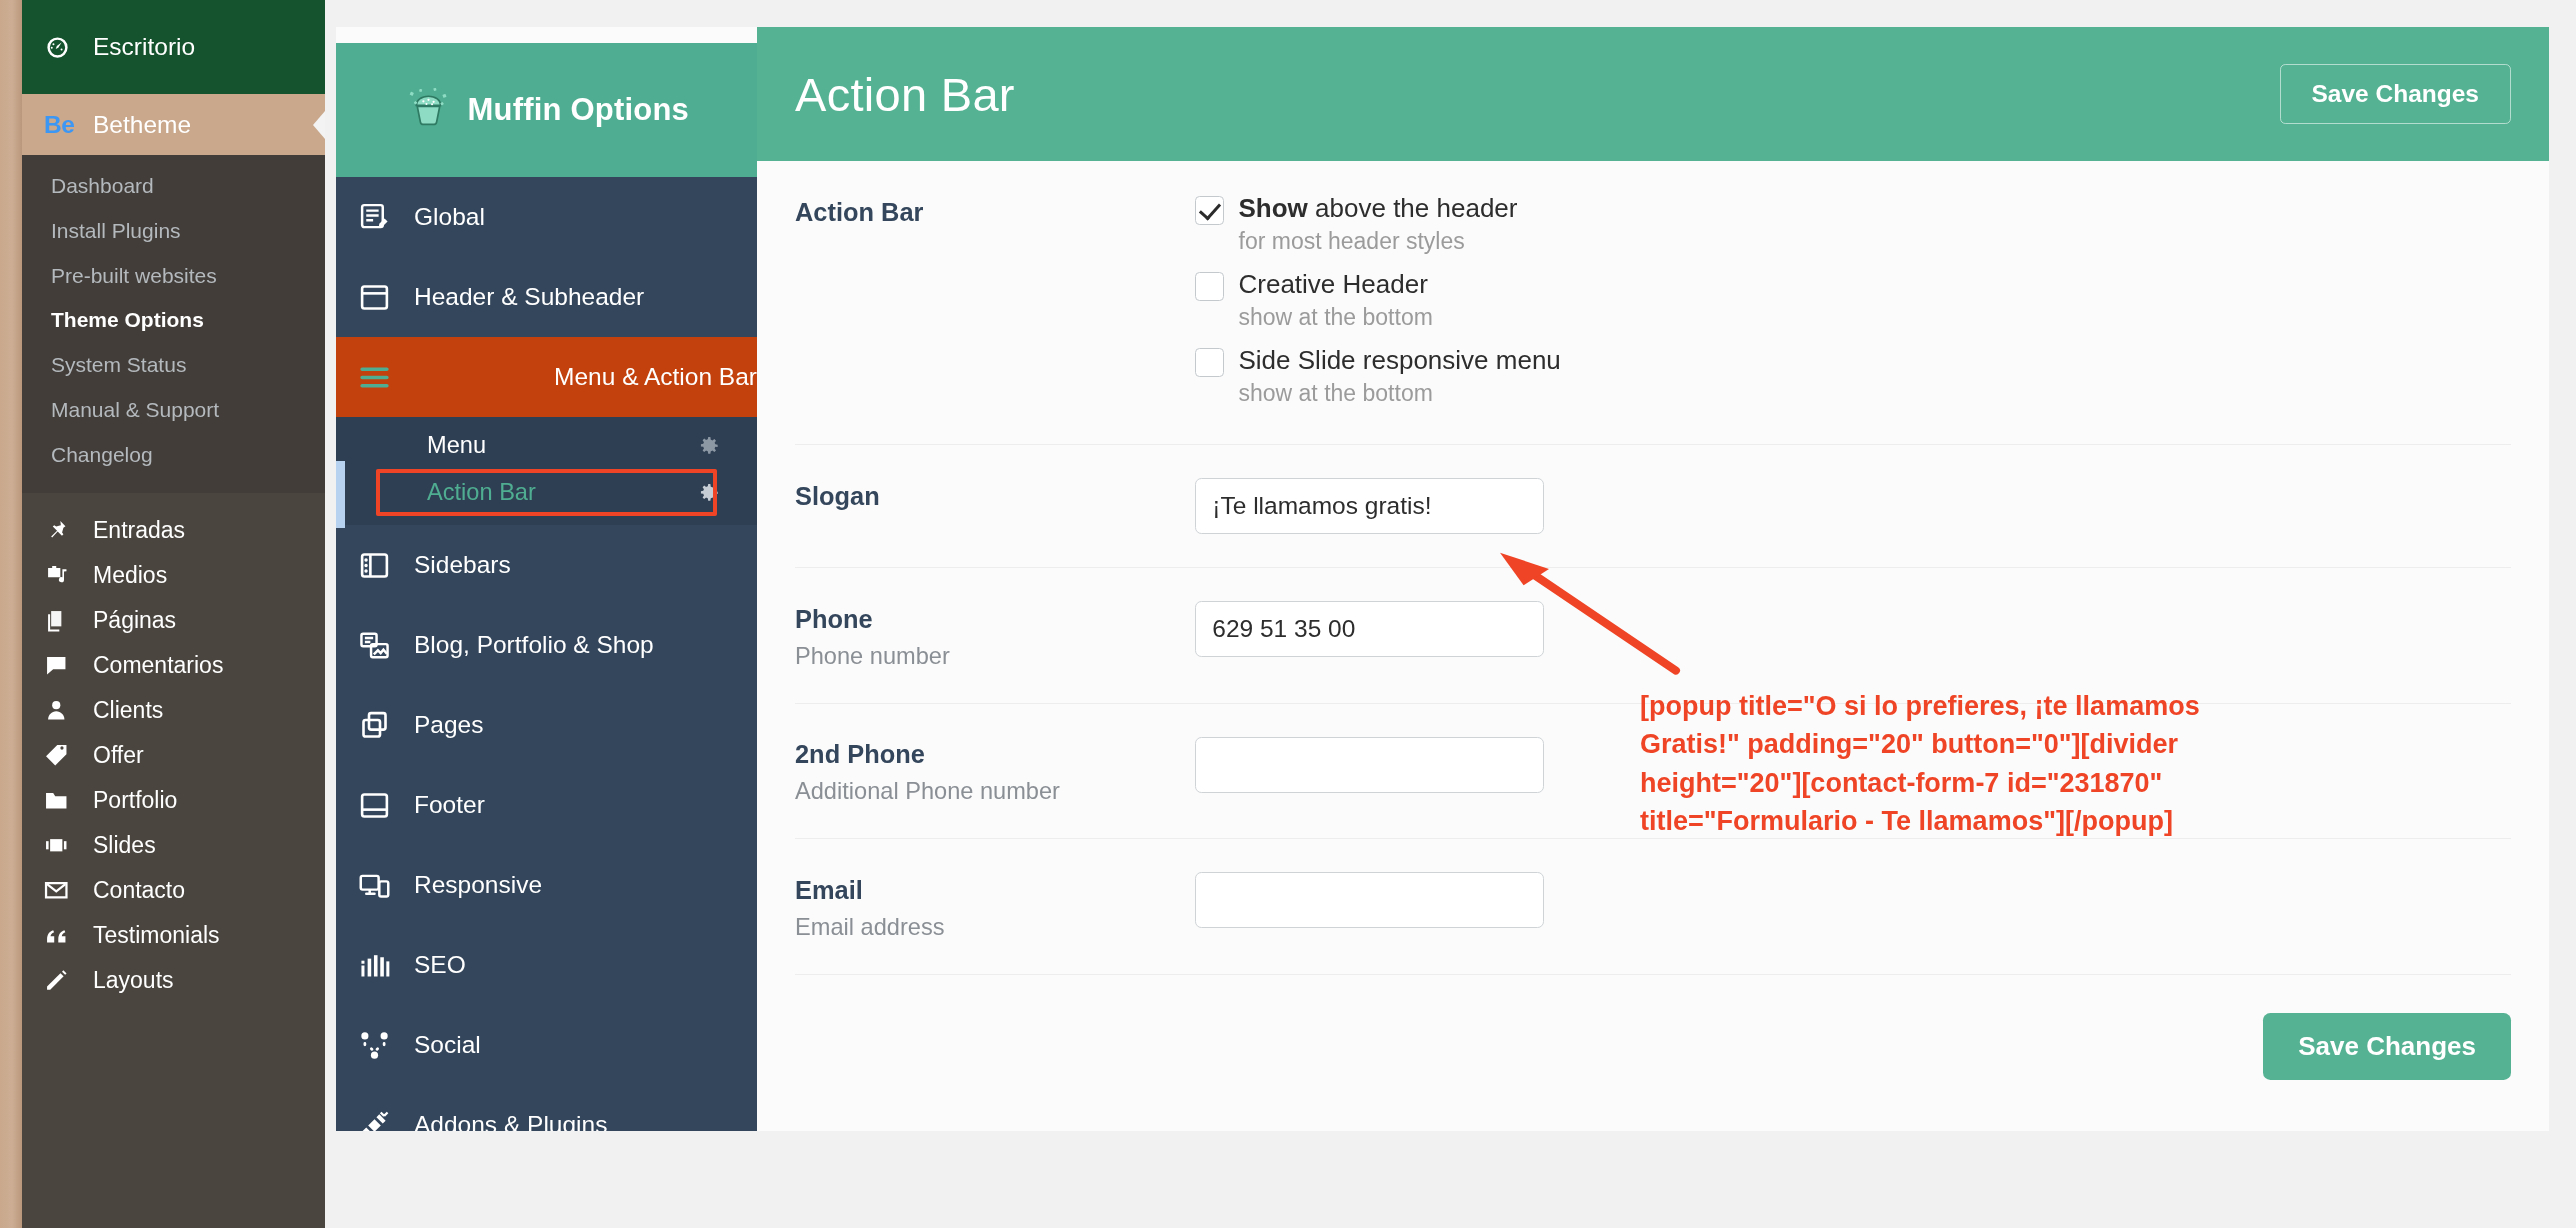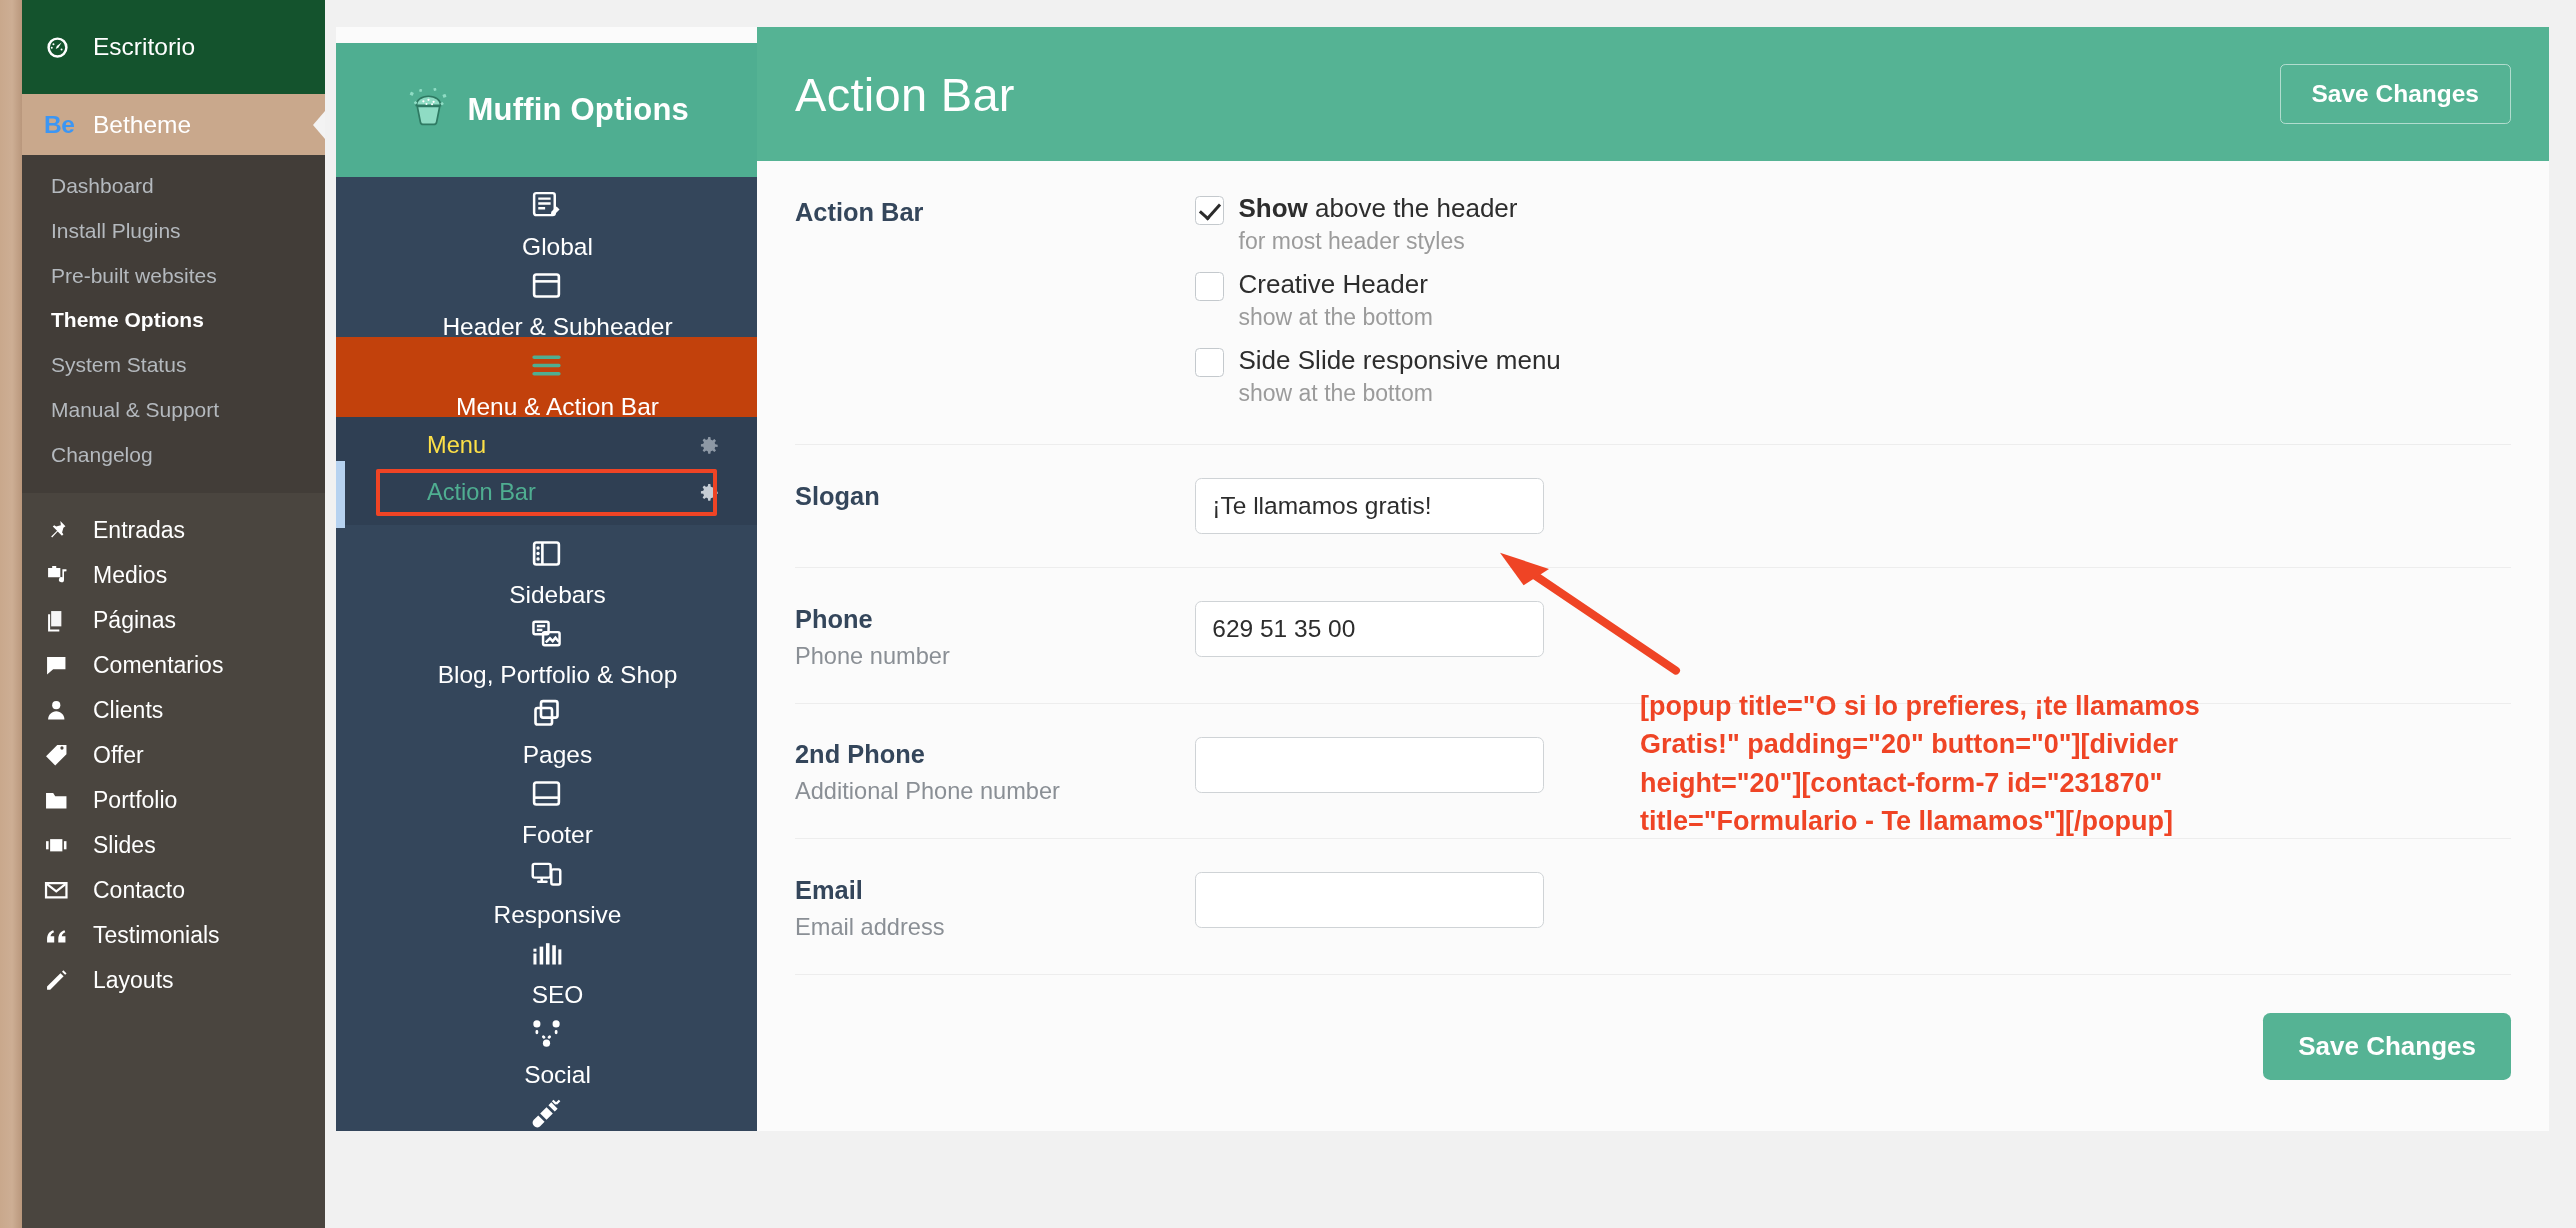--- a/index.html
+++ b/index.html
@@ -71,35 +71,35 @@
     background: #34465b; overflow: hidden;
   }
   .mo-logo {
     height: 134px; background: #4fae91; display: flex; align-items: center;
     justify-content: center; gap: 14.5px;
   }
   .mo-logo .txt { color: #fff; font-size: 31px; font-weight: bold; letter-spacing: 0.2px; }
   .mo-items { }
   .mo-item {
     display: flex; align-items: center; height: 80px; padding-left: 22px;
-    color: #ffffff; font-size: 24.5px; flex-direction: column;
+    color: #ffffff; font-size: 24.5px;
   }
   .mo-item .mi {
     width: 56px; flex: 0 0 56px; display: flex; align-items: center; color: #fff;
   }
   .mo-item.active { background: #c2410c; justify-content: space-between; }
   .mo-item.active .mi { color: #4fae91; }
   .mo-sub {
     position: relative; background: #2f3f53;
     padding: 5.4px 0 9px 0;
   }
   .mo-subitem {
     position: relative; display: flex; align-items: center; justify-content: space-between;
     height: 47px; margin: 0 20px 0 20px; padding: 0 16.3px 0 71px;
-    color: #fde047; font-size: 23.6px;
+    color: #ffffff; font-size: 23.6px;
   }
   .mo-subitem.sel { color: #4fae91; }
   .mo-subitem .gear { color: #8d98a5; display: flex; align-items: center; }
   .mo-subitem.sel .gear { color: #c6cdd5; }
   .mo-highlight {
     position: absolute; left: 20px; right: 20px; top: 0; bottom: 0;
     border: 4.5px solid #ef4425; border-radius: 1.8px; pointer-events: none;
   }
   .mo-bluebar {
     position: absolute; left: 0; width: 9px; height: 67px;

